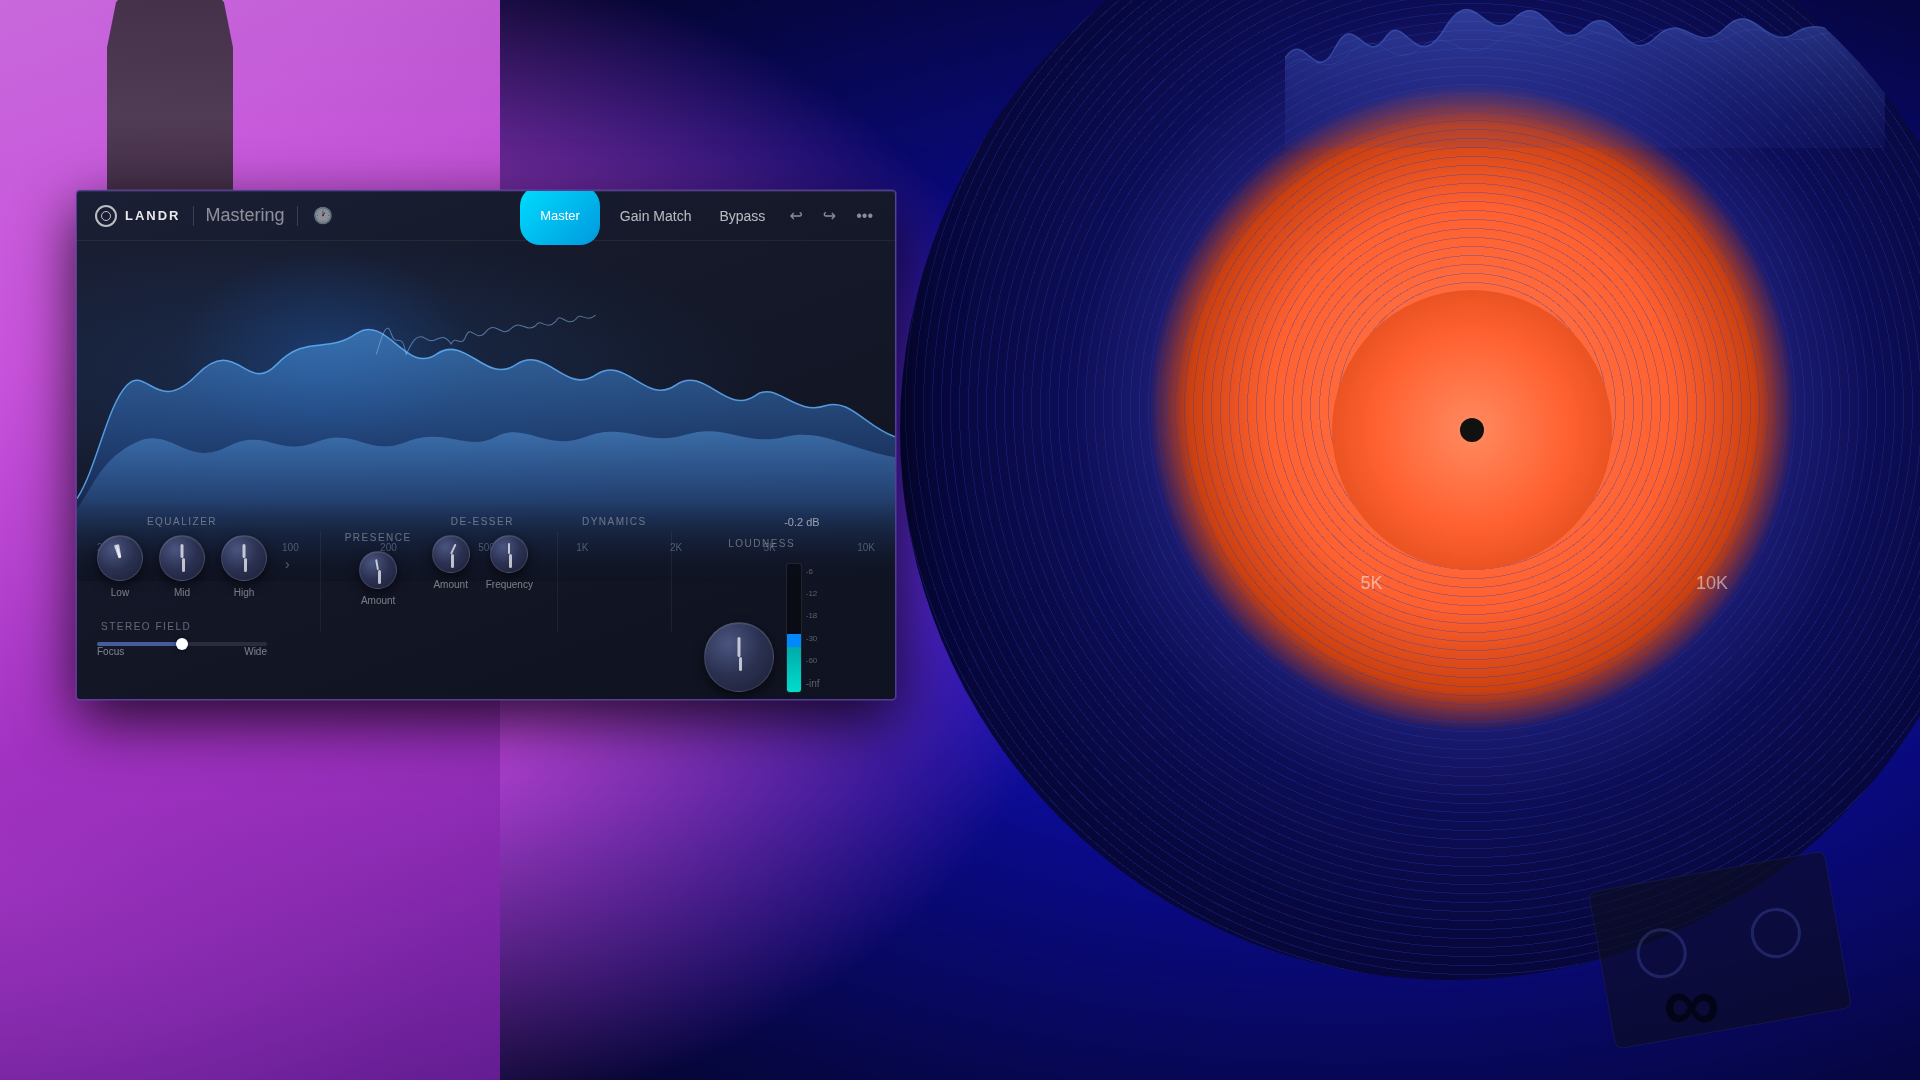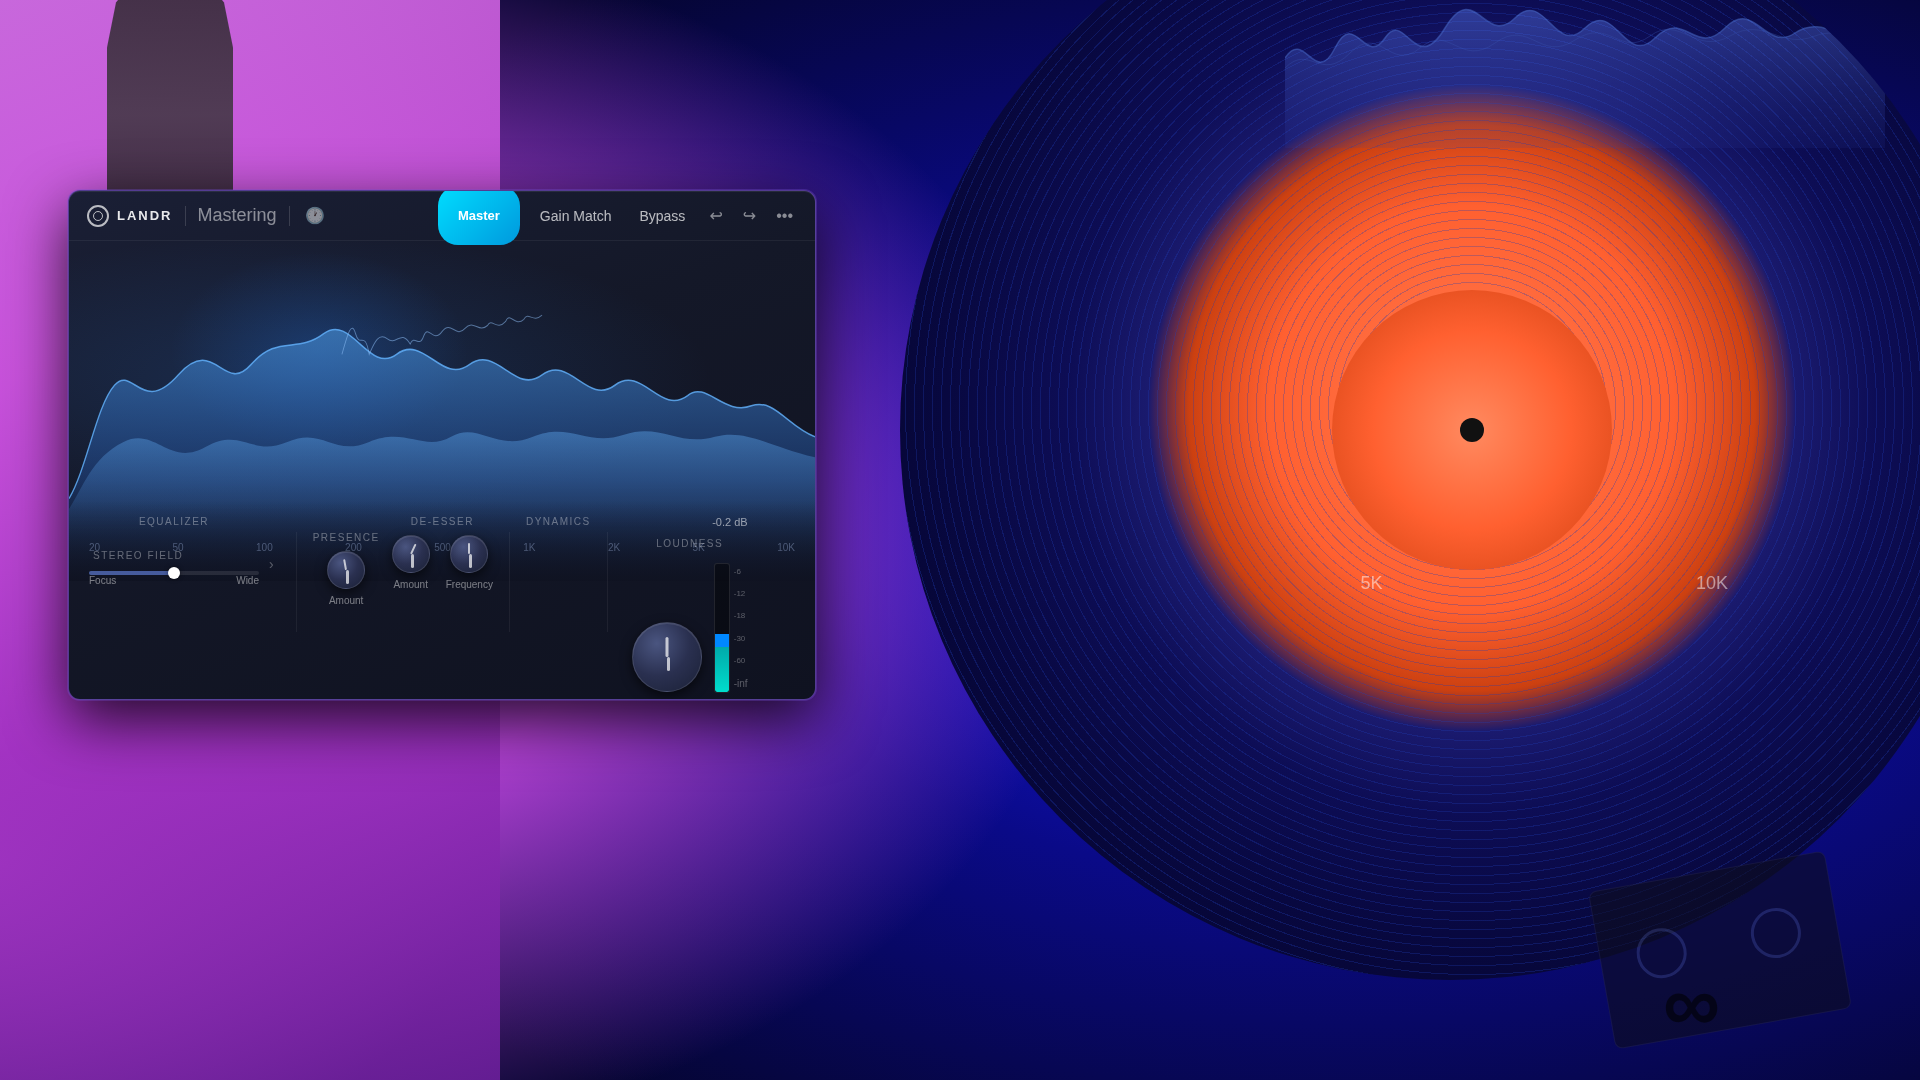--- a/index.html
+++ b/index.html
@@ -87,26 +87,26 @@
       width: 180px;
       height: 450px;
       background: linear-gradient(180deg, #222 0%, #333 30%, #111 70%, #222 100%);
       clip-path: polygon(30% 0%, 70% 0%, 80% 5%, 85% 15%, 85% 85%, 70% 95%, 30% 95%, 15% 85%, 15% 15%, 20% 5%);
       opacity: 0.8;
     }
 
     
     .plugin-window {
       position: absolute;
-      left: 68px;
+      left: 76px;
       top: 190px;
-      width: 748px;
+      width: 820px;
       height: 510px;
       background: linear-gradient(160deg, #1a1f35 0%, #141828 40%, #0f1220 100%);
-      border-radius: 12px;
+      border-radius: 4px;
       border: 1px solid rgba(150, 100, 255, 0.5);
       box-shadow:
         0 0 0 1px rgba(120, 80, 220, 0.3),
         0 20px 60px rgba(0,0,0,0.8),
         inset 0 1px 0 rgba(255,255,255,0.08);
       overflow: hidden;
     }
 
     
     .spectrum-area {
@@ -180,21 +180,21 @@
 
     .header-spacer { flex: 1; }
 
     .master-btn {
       background: linear-gradient(135deg, #00ddff, #0099dd);
       color: #fff;
       border: none;
       border-radius: 20px;
       padding: 22px 20px;
       font-size: 13px;
-      font-weight: 700;
+      font-weight: 400;
       cursor: pointer;
     }
 
     .header-btn {
       background: transparent;
       color: rgba(255,255,255,0.7);
       border: none;
       font-size: 14px;
       cursor: pointer;
       padding: 4px 8px;
@@ -234,21 +234,21 @@
     }
 
     
     .controls-area {
       position: absolute;
       bottom: 0;
       left: 0; right: 0;
       height: 195px;
       padding: 12px 20px 16px;
       display: flex;
-      gap: 4px;
+      gap: 12px;
       align-items: flex-start;
     }
 
     
     .ctrl-section {
       display: flex;
       flex-direction: column;
       gap: 8px;
     }
 
@@ -613,20 +613,40 @@
       <span class="freq-marker">5K</span>
       <span class="freq-marker">10K</span>
     </div>
   </div>
 
 
   <div class="controls-area">
 
     <div class="ctrl-section">
       <span class="section-label">EQUALIZER</span>
+      <div class="knobs-row">
+        <div class="knob-container">
+          <div class="knob pos-slight-left" style="--rot:-20deg">
+            <div style="position:absolute;top:50%;left:50%;width:3px;height:14px;background:rgba(255,255,255,0.7);border-radius:2px;transform:translate(-50%,-100%) rotate(-20deg);transform-origin:bottom center;"></div>
+          </div>
+          <span class="knob-label">Low</span>
+        </div>
+        <div class="knob-container">
+          <div class="knob">
+            <div style="position:absolute;top:50%;left:50%;width:3px;height:14px;background:rgba(255,255,255,0.7);border-radius:2px;transform:translate(-50%,-100%) rotate(0deg);transform-origin:bottom center;"></div>
+          </div>
+          <span class="knob-label">Mid</span>
+        </div>
+        <div class="knob-container">
+          <div class="knob">
+            <div style="position:absolute;top:50%;left:50%;width:3px;height:14px;background:rgba(255,255,255,0.7);border-radius:2px;transform:translate(-50%,-100%) rotate(0deg);transform-origin:bottom center;"></div>
+          </div>
+          <span class="knob-label">High</span>
+        </div>
+      </div>
 
       <div style="margin-top:10px;">
         <span class="section-label" style="text-align:left;margin-left:4px;">STEREO FIELD</span>
         <div style="margin-top:8px; width:170px; position:relative;">
           <div class="stereo-track">
             <div class="stereo-fill"></div>
             <div class="stereo-thumb"></div>
           </div>
         </div>
         <div class="stereo-labels" style="width:170px;">

